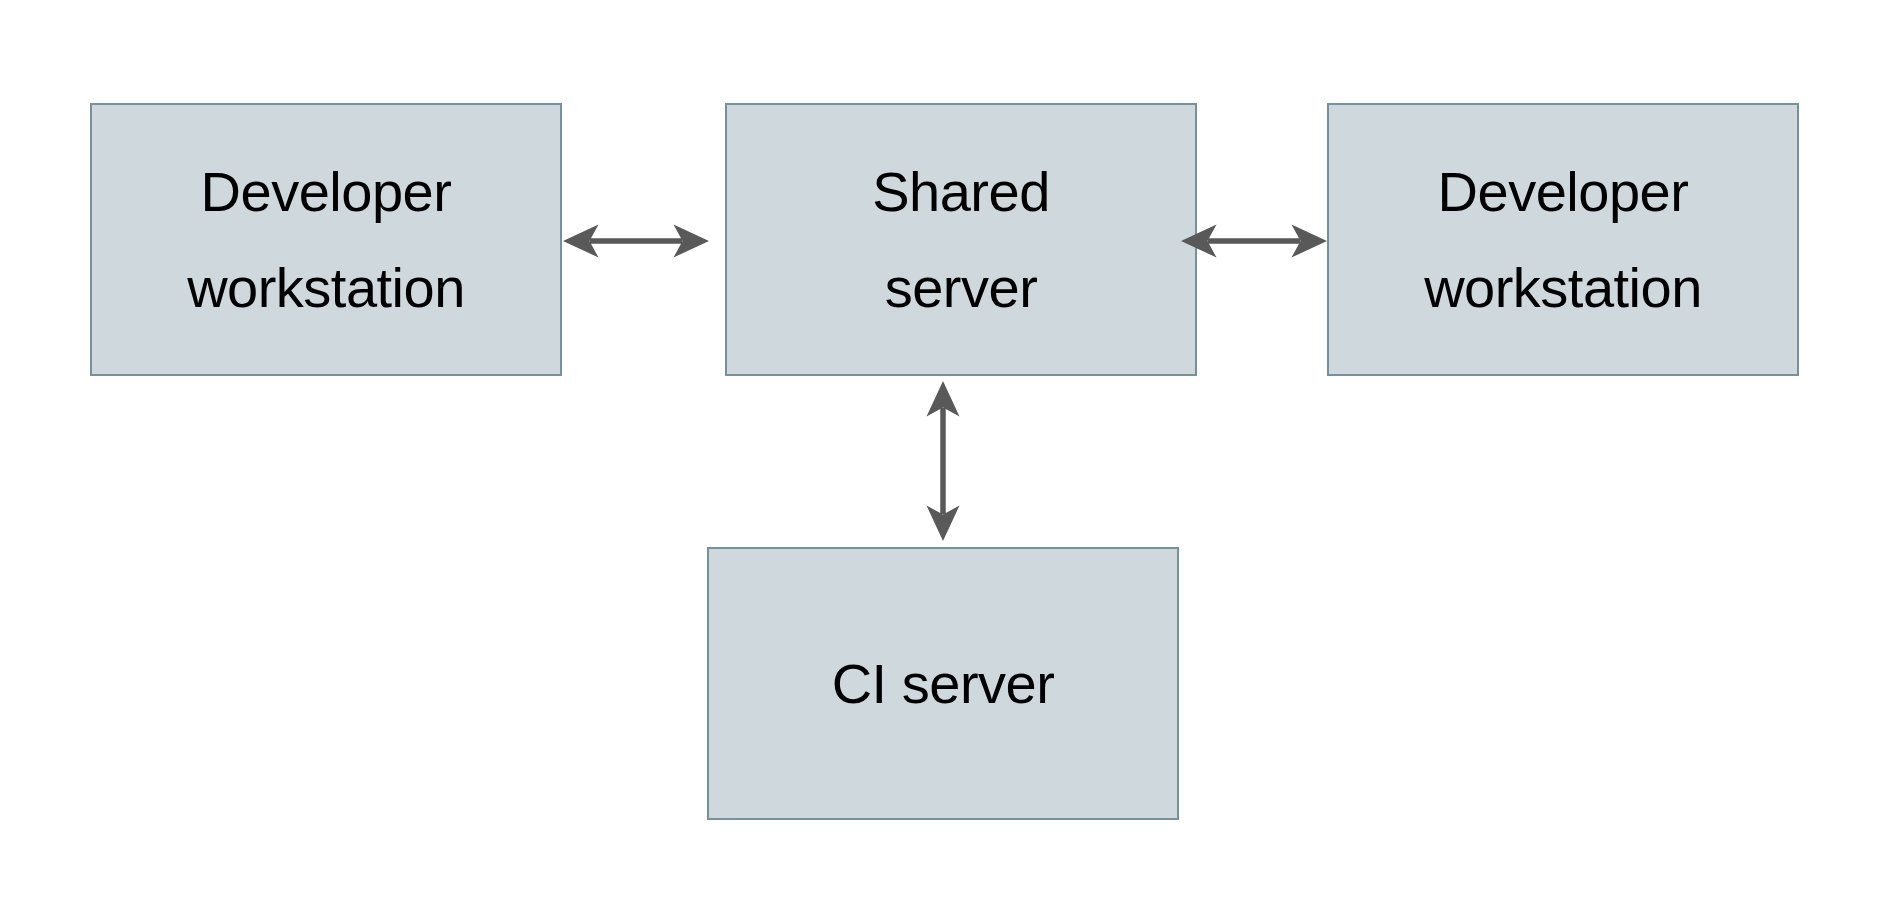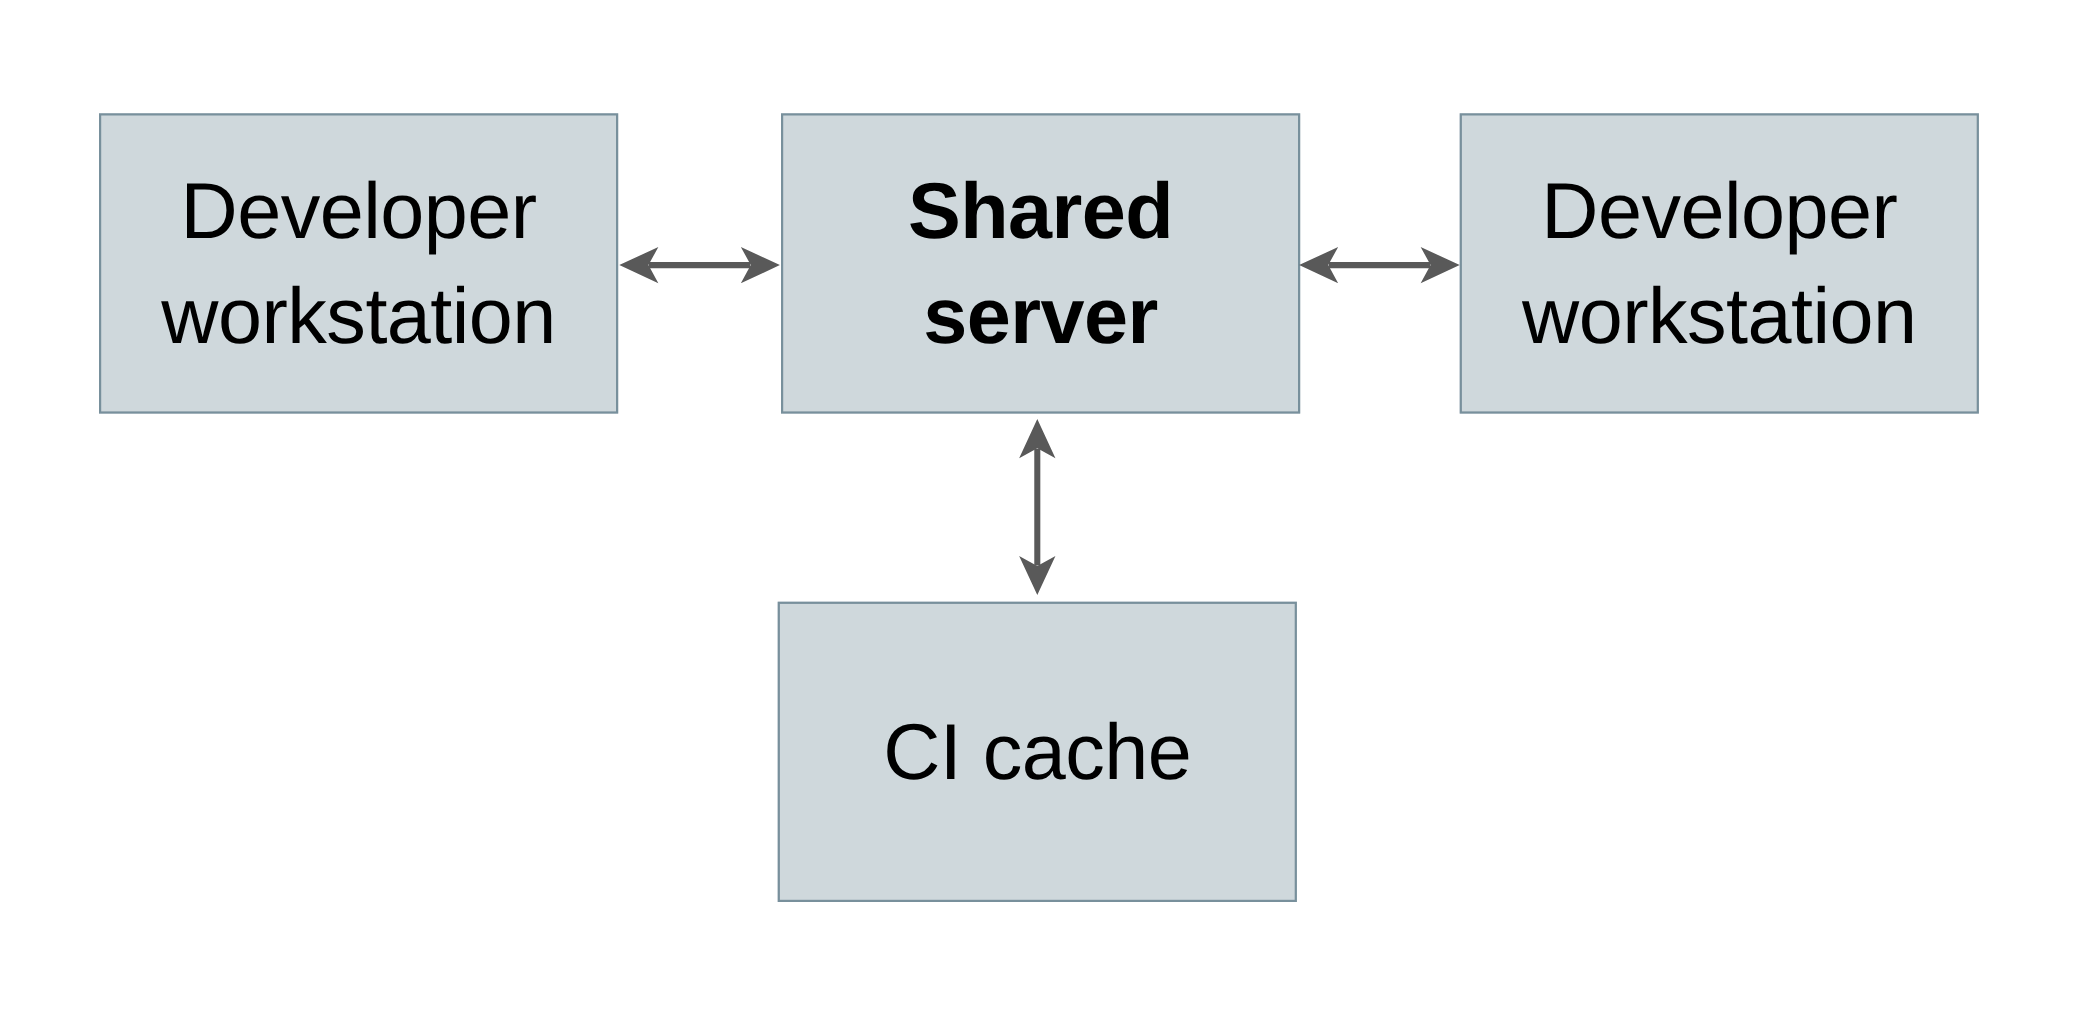--- a/index.html
+++ b/index.html
@@ -27,29 +27,29 @@
     width: 472px; height: 273px;
     background: var(--node-fill);
     border: 2px solid var(--node-border);
     display: flex;
     flex-direction: column;
     align-items: center;
     justify-content: center;
     text-align: center;
   }
   .node .line {
-    font-size: 72px;
+    font-size: 56px;
     line-height: 96px;
     color: var(--text-color);
     letter-spacing: -0.5px;
     white-space: nowrap;
   }
   .node .line:empty { display: none; }
   #node-workstation-left  { left: 90px;   top: 103px; }
-  #node-shared-cache      { left: 710px;  top: 103px; font-weight: bold; }
+  #node-shared-cache      { left: 725px;  top: 103px; }
   #node-workstation-right { left: 1327px; top: 103px; }
   #node-ci-server         { left: 707px;  top: 547px; }
   .edge { position: absolute; display: block; }
   #edge-left  { left: 562px;  top: 223px; }
   #edge-right { left: 1180px; top: 223px; }
   #edge-down  { left: 925px;  top: 380px; }
   .edge path { fill: var(--arrow-color); stroke: none; }
   .edge line { stroke: var(--arrow-color); stroke-width: 5.5; }
 </style>
 </head>
@@ -66,21 +66,21 @@
     <div class="line">Shared</div>
     <div class="line">server</div>
   </div>
 
   <div class="node" id="node-workstation-right">
     <div class="line">Developer</div>
     <div class="line">workstation</div>
   </div>
 
   <div class="node" id="node-ci-server">
-    <div class="line">CI cache</div>
+    <div class="line">CI server</div>
   </div>
 
   <svg class="edge" id="edge-left" width="148" height="36" viewBox="0 0 148 36" aria-hidden="true">
     <line x1="28" y1="18" x2="120" y2="18"></line>
     <path d="M1 18 L36.5 1.5 L27.5 18 L36.5 34.5 Z"></path>
     <path d="M147 18 L111.5 1.5 L120.5 18 L111.5 34.5 Z"></path>
   </svg>
 
   <svg class="edge" id="edge-right" width="148" height="36" viewBox="0 0 148 36" aria-hidden="true">
     <line x1="28" y1="18" x2="120" y2="18"></line>

